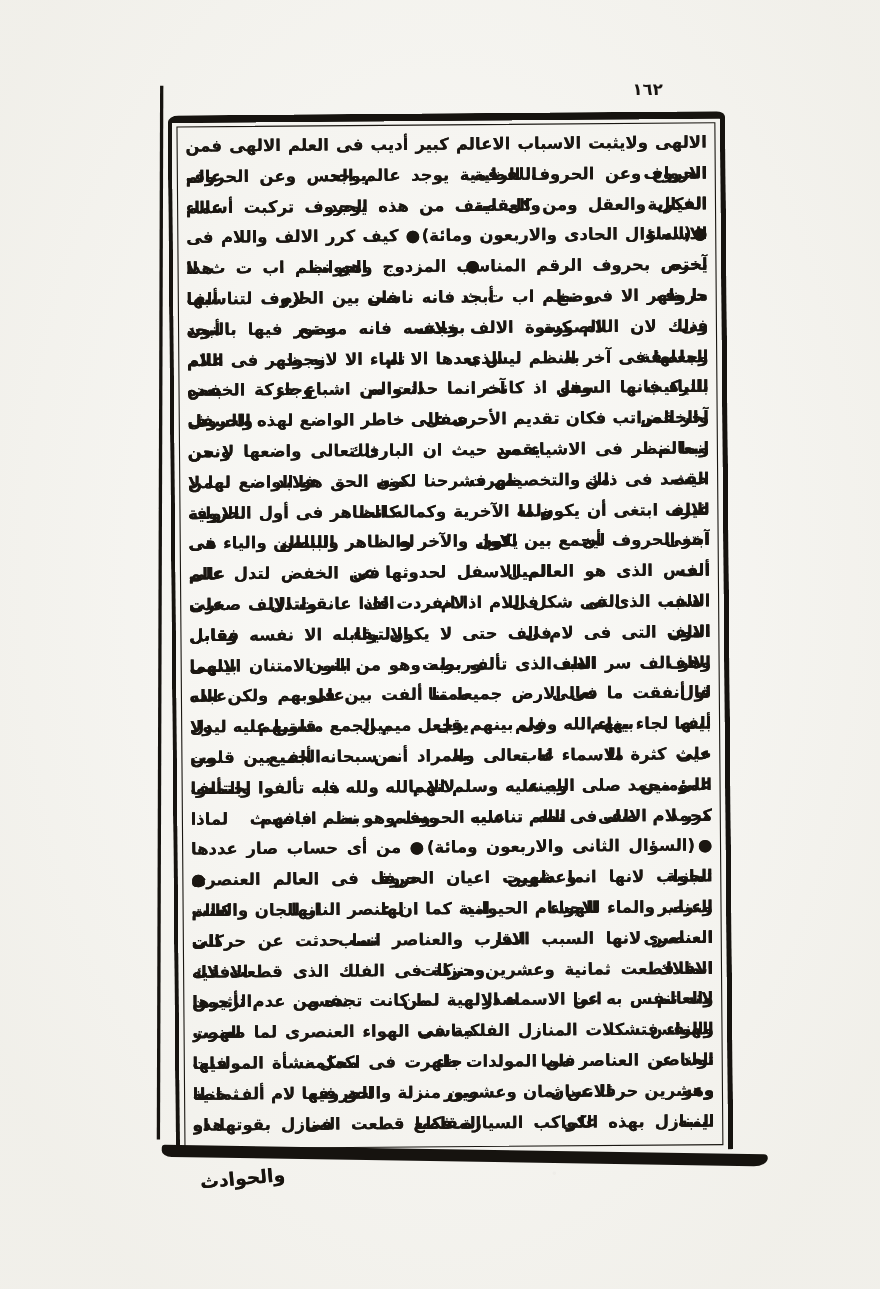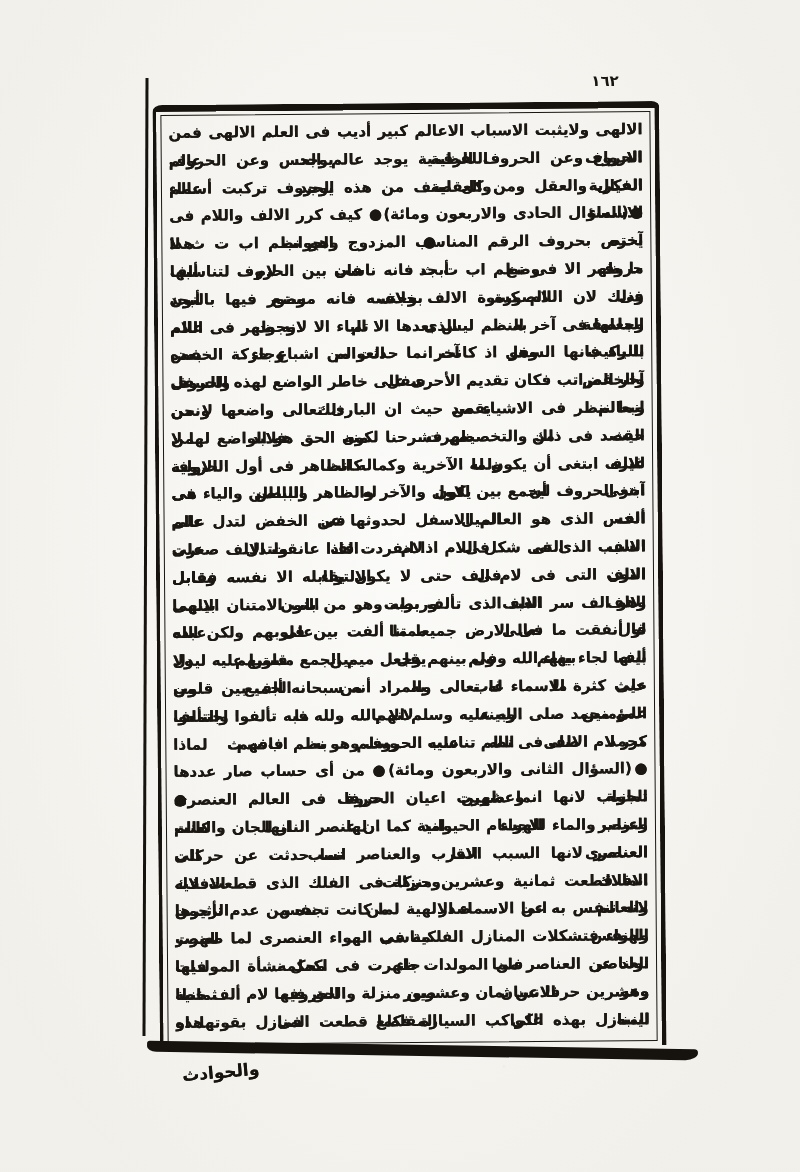--- a/index.html
+++ b/index.html
@@ -6,21 +6,21 @@
   body{
     width:800px;height:1172px;position:relative;overflow:hidden;
     background:
       radial-gradient(ellipse at 50% 45%, rgba(255,255,255,.6) 0%, rgba(233,231,224,.35) 85%),
       #f5f4ef;
     font-family:"DejaVu Sans", sans-serif;
   }
   .scan{position:absolute;inset:0;}
   .page-number{
     position:absolute;left:575px;top:72px;width:60px;height:24px;
-    text-align:center;font-size:15px;font-weight:bold;color:#181410;
+    font-size:15px;font-weight:bold;color:#181410;
     letter-spacing:3px;
   }
   .margin-rule{
     position:absolute;left:144px;top:78px;width:3px;height:958px;
     background:#16130f;transform:rotate(.18deg);
   }
   .frame{
     position:absolute;left:156px;top:103px;width:507px;height:944px;
     border-style:solid;border-color:#16130f;
     border-width:7px 5px 0 4px;

